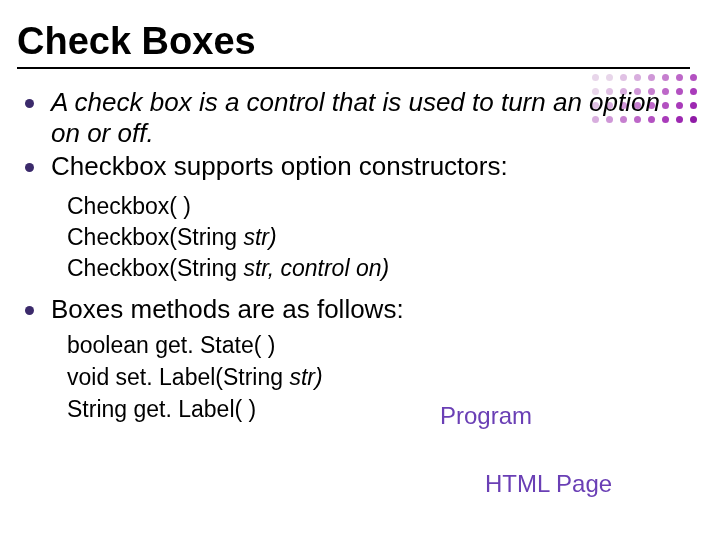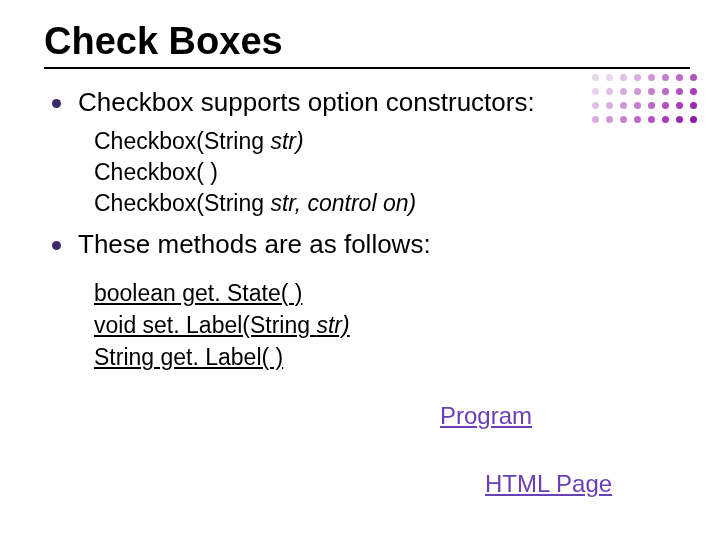--- a/index.html
+++ b/index.html
@@ -10,21 +10,21 @@
     background: #ffffff;
     font-family: Arial, Helvetica, sans-serif;
     color: #000;
     position: relative;
     overflow: hidden;
   }
   .slide {
     box-sizing: border-box;
     width: 720px;
     height: 408px;
-    padding: 20px 30px 0 44px;
+    padding: 20px 30px 0 17px;
     position: relative;
   }
   .title {
     font-size: 38px;
     font-weight: bold;
     margin: 0 0 4px 0;
     color: #000;
   }
   .under-rule {
     border: none;
@@ -57,30 +57,28 @@
   .italic { font-style: italic; }
   .sub-block {
     padding-left: 50px;
     font-size: 23px;
     line-height: 1.35;
     margin: 8px 0 10px 0;
   }
   .sub-block div { margin: 0; }
   .methods-wrap {
     padding-left: 50px;
-    margin-top: 16px;
-    text-decoration: underline;
+    margin-top: 4px;
   }
   .methods-col-left {
     font-size: 23px;
     line-height: 1.4;
   }
   .link {
     color: #6a3fb5;
-    text-decoration: underline;
     font-size: 24px;
     cursor: pointer;
   }
   .link-program { position: absolute; left: 440px; top: 402px; }
   .link-html    { position: absolute; left: 440px; top: 470px; margin-left: 45px; }
 
   
   .dots {
     position: absolute;
     top: 74px;
@@ -135,39 +133,42 @@
       <span style="background: rgb(198, 127, 207);"></span>
       <span style="background: rgb(189, 103, 200);"></span>
       <span style="background: rgb(179, 81, 193);"></span>
       <span style="background: rgb(169, 59, 186);"></span>
       <span style="background: rgb(157, 40, 177);"></span>
       <span style="background: rgb(143, 26, 166);"></span>
     </div>
 
   <ul class="outer">
     <li>
+      <span class="italic">A check box is a control that is used to turn an option on or off.</span>
+    </li>
+    <li>
       <span>Checkbox supports option constructors:</span>
     </li>
   </ul>
 
   <div class="sub-block">
     <div>
-      <span>Checkbox(String </span><span class="italic">str)</span>
+      <span>Checkbox( )</span>
     </div>
     <div>
-      <span>Checkbox( )</span>
+      <span>Checkbox(String </span><span class="italic">str)</span>
     </div>
     <div>
       <span>Checkbox(String </span><span class="italic">str, control on)</span>
     </div>
   </div>
 
   <ul class="outer">
     <li>
-      <span>These methods are as follows:</span>
+      <span>Boxes methods are as follows:</span>
     </li>
   </ul>
 
   <div class="methods-wrap">
     <div class="methods-col-left">
       <div>
         <span>boolean get. State( )</span>
       </div>
       <div>
         <span>void set. Label(String </span><span class="italic">str)</span>

